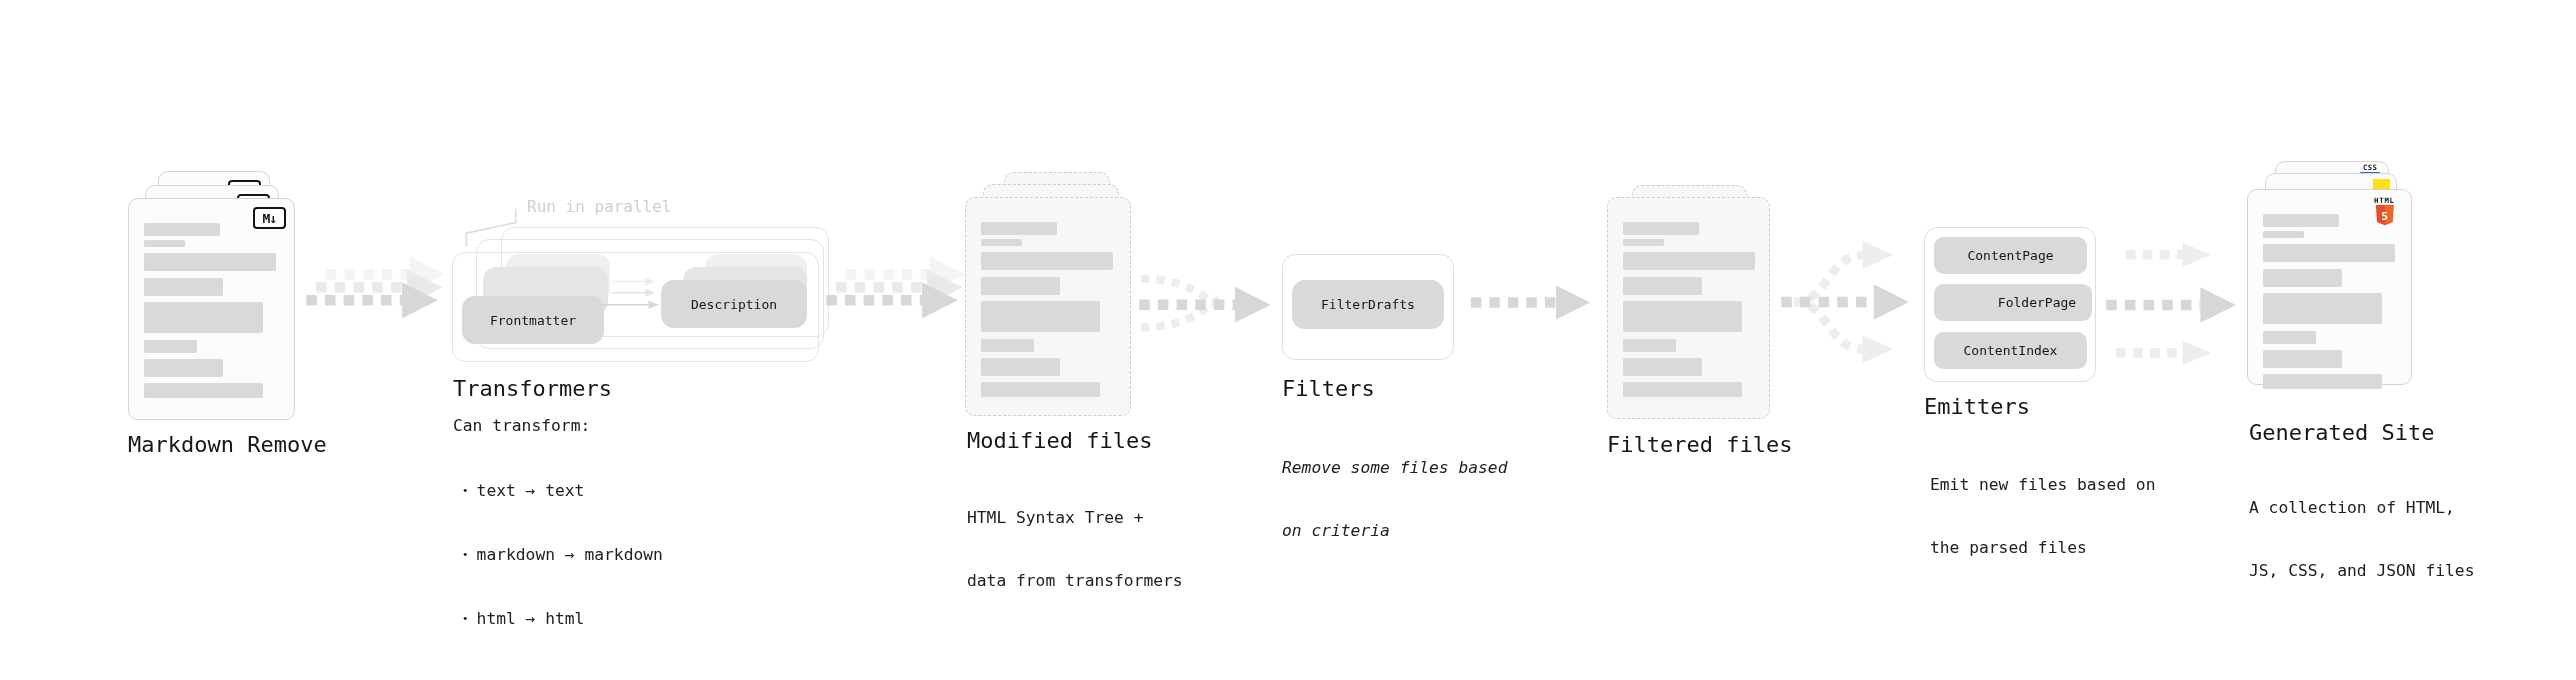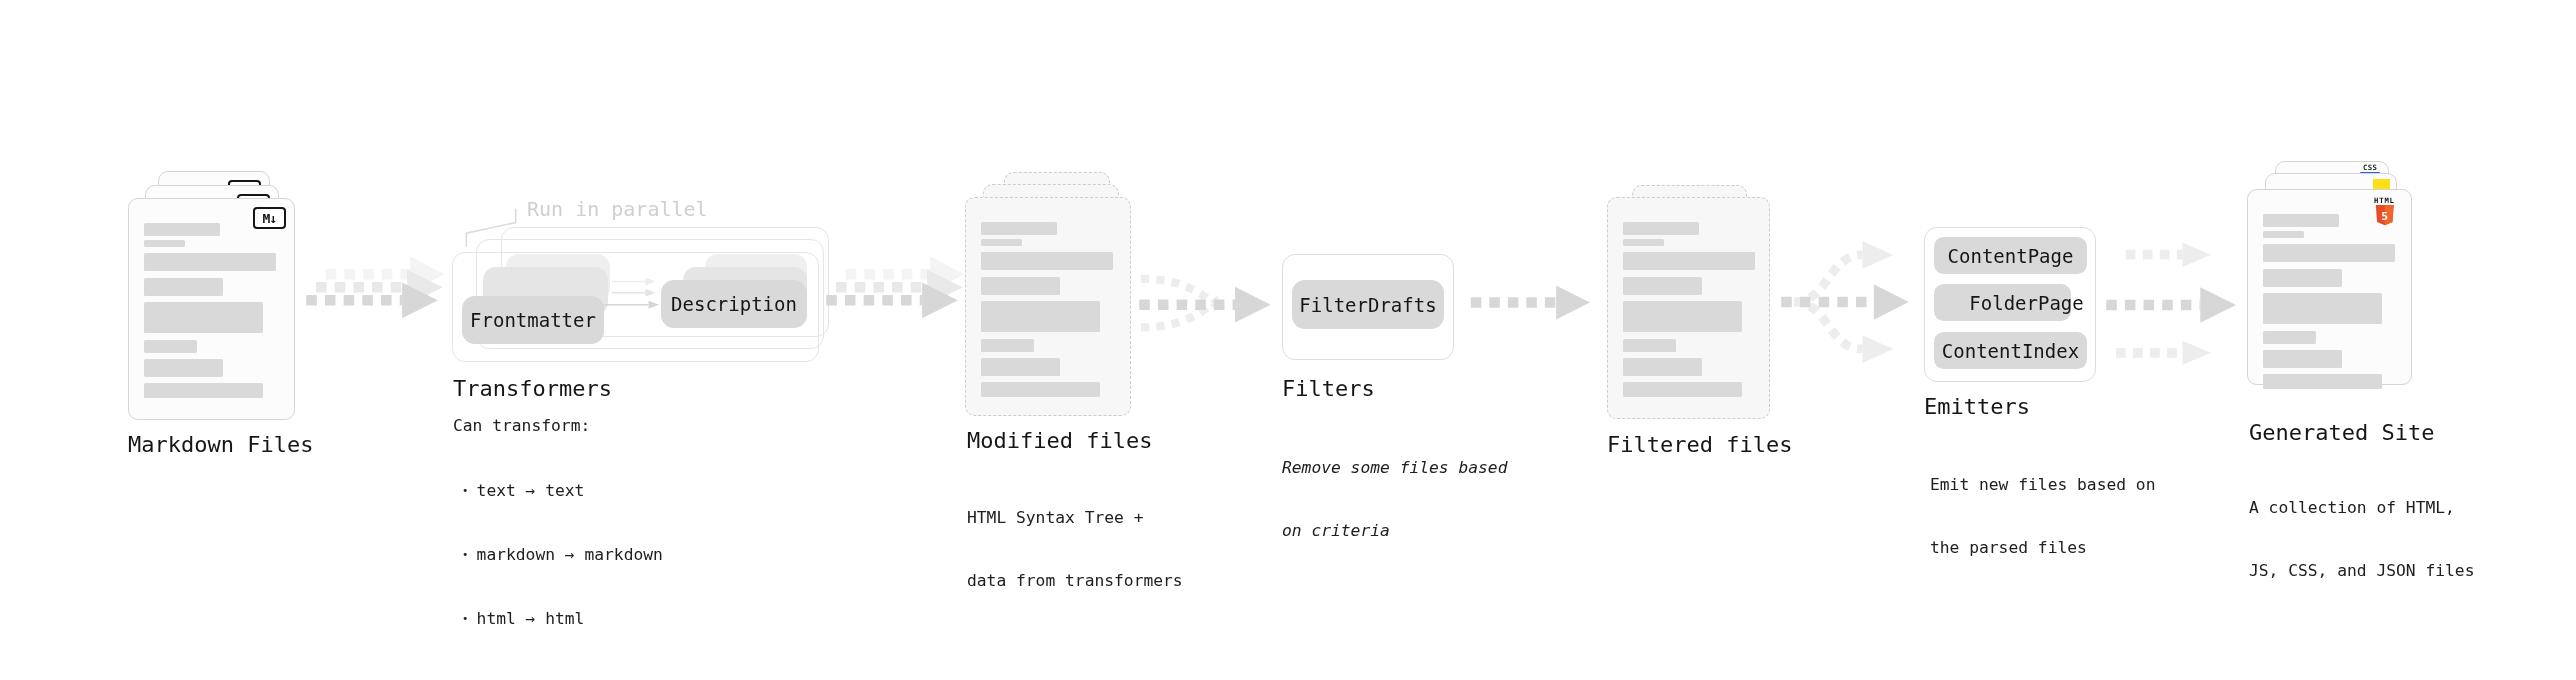--- a/index.html
+++ b/index.html
@@ -17,26 +17,26 @@
   .b2{top:41px;width:41px;height:6.5px;}
   .b3{top:54px;width:132px;height:18px;}
   .b4{top:79px;width:79px;height:18px;}
   .b5{top:103px;width:119px;height:31px;}
   .b6{top:141px;width:53px;height:13px;}
   .b7{top:160px;width:79px;height:18px;}
   .b8{top:184px;width:119px;height:14.6px;}
   
   .heading{position:absolute;font-size:22px;line-height:26px;color:#161616;white-space:pre;}
   .sub{position:absolute;font-size:16.3px;line-height:21px;color:#202020;white-space:pre;}
-  .annotation{position:absolute;font-size:20px;color:#cfcfcf;white-space:pre;}
+  .annotation{position:absolute;font-size:16px;color:#cfcfcf;white-space:pre;}
   .bullet-row{display:flex;align-items:center;height:22px;}
   .bullet-dot{font-size:10.6px;width:14.6px;color:#202020;}
   
   .pill{position:absolute;background:#d9d9d9;border-radius:13px;display:flex;align-items:center;justify-content:center;
-        font-size:19px;color:#161616;box-sizing:border-box;}
+        font-size:13px;color:#161616;box-sizing:border-box;}
   .pill.g1{background:#e5e5e5;}
   .pill.g2{background:#efefef;}
   .pill.sq{border-radius:9.8px;}
   
   .obox{position:absolute;border:1.6px solid #e5e5e5;border-radius:13px;box-sizing:border-box;background:transparent;}
   .obox.darker{border-color:#dedede;}
   
   .md-badge{position:absolute;right:8.1px;top:8.1px;width:33px;height:22px;background:#ffffff;border:2.4px solid #151515;
             border-radius:4.1px;display:flex;align-items:center;justify-content:center;font-size:13px;font-weight:bold;
             color:#151515;box-sizing:border-box;letter-spacing:-0.8px;}
@@ -70,21 +70,21 @@
         </div>
       <div class="bar b1"></div>
       <div class="bar b2"></div>
       <div class="bar b3"></div>
       <div class="bar b4"></div>
       <div class="bar b5"></div>
       <div class="bar b6"></div>
       <div class="bar b7"></div>
       <div class="bar b8"></div>
     </div>
-    <div class="heading" style="left:128px;top:432px;">Markdown Files</div>
+    <div class="heading" style="left:128px;top:432px;">Markdown Remove</div>
   </div>
 
   <svg class="abs" style="left:306px;top:232px;" width="163" height="91" viewBox="0 0 200 112">
     <line x1="24" y1="52" x2="128" y2="52" stroke="#f4f4f4" stroke-width="13" stroke-dasharray="13 10"></line>
     <polygon points="128,30 170,52 128,74" fill="#f4f4f4"></polygon>
     <line x1="12" y1="68" x2="124" y2="68" stroke="#e9e9e9" stroke-width="13" stroke-dasharray="13 10"></line>
     <polygon points="124,46 168,68 124,90" fill="#e9e9e9"></polygon>
     <line x1="0" y1="84" x2="118" y2="84" stroke="#d7d7d7" stroke-width="13" stroke-dasharray="13 10"></line>
     <polygon points="118,62 162,84 118,106" fill="#d7d7d7"></polygon>
   </svg>
@@ -204,21 +204,21 @@
     <polygon points="104,122 142,139 104,156" fill="#ededed"></polygon>
     <line x1="4" y1="81" x2="118" y2="81" stroke="#d7d7d7" stroke-width="13" stroke-dasharray="13 10"></line>
     <polygon points="118,59 161,81 118,103" fill="#d7d7d7"></polygon>
   </svg>
 
   <div>
     <div class="obox darker" style="left:1924px;top:227px;width:172px;height:155px;"></div>
     <div class="pill sq" style="left:1934px;top:237px;width:153px;height:37px;">
         <span>ContentPage</span>
       </div>
-    <div class="pill sq" style="left:1934px;top:284px;width:137px;height:37px;padding-left:48px;">
+    <div class="pill sq" style="left:1934px;top:284px;width:158px;height:37px;padding-left:48px;">
         <span>FolderPage</span>
       </div>
     <div class="pill sq" style="left:1934px;top:332px;width:153px;height:37px;">
         <span>ContentIndex</span>
       </div>
     <div class="heading" style="left:1924px;top:394px;">Emitters</div>
     <div class="sub" style="left:1924px;top:432px;margin-left:6px;">
       <div>Emit new files based on</div>
       <div>the parsed files</div>
     </div>

